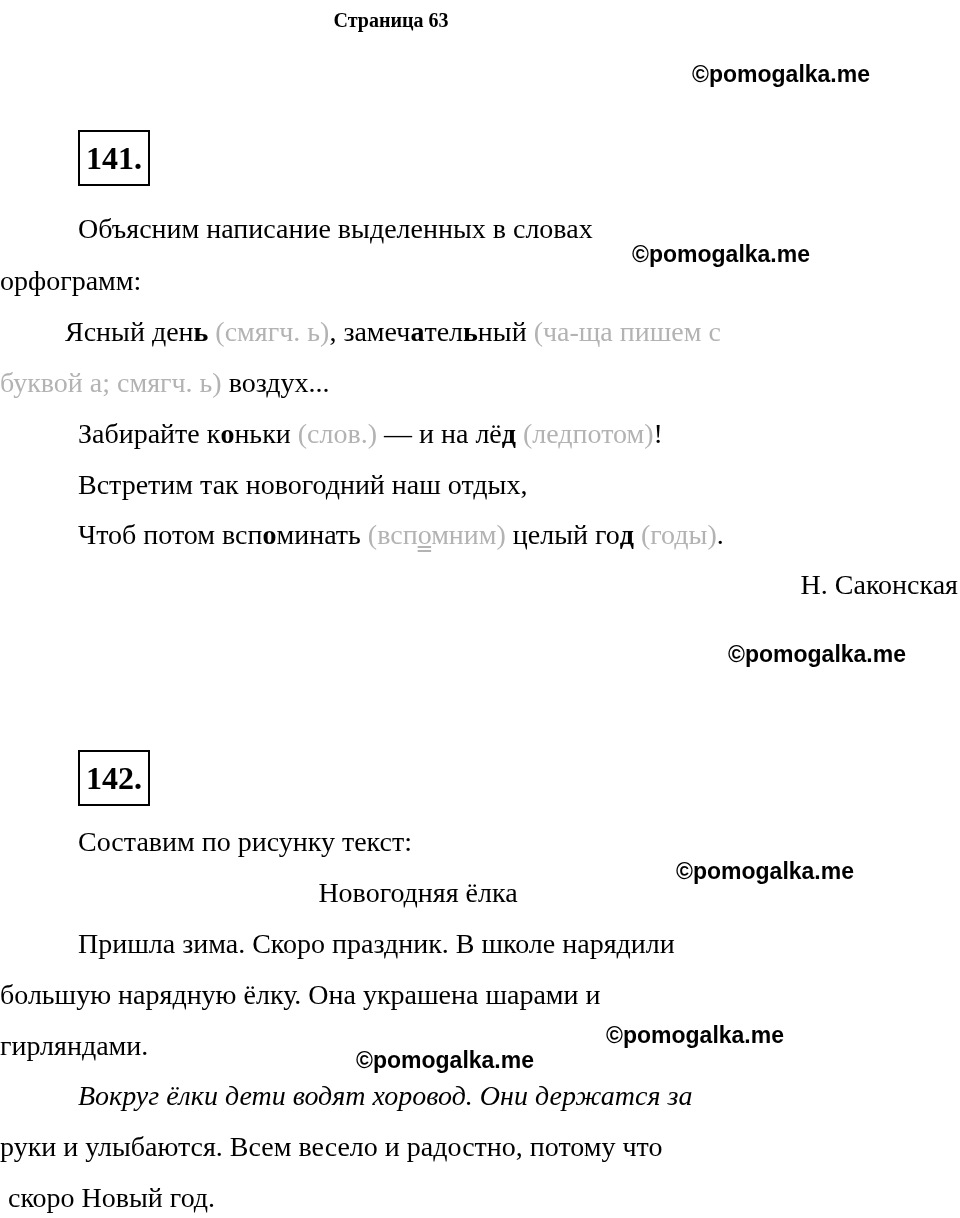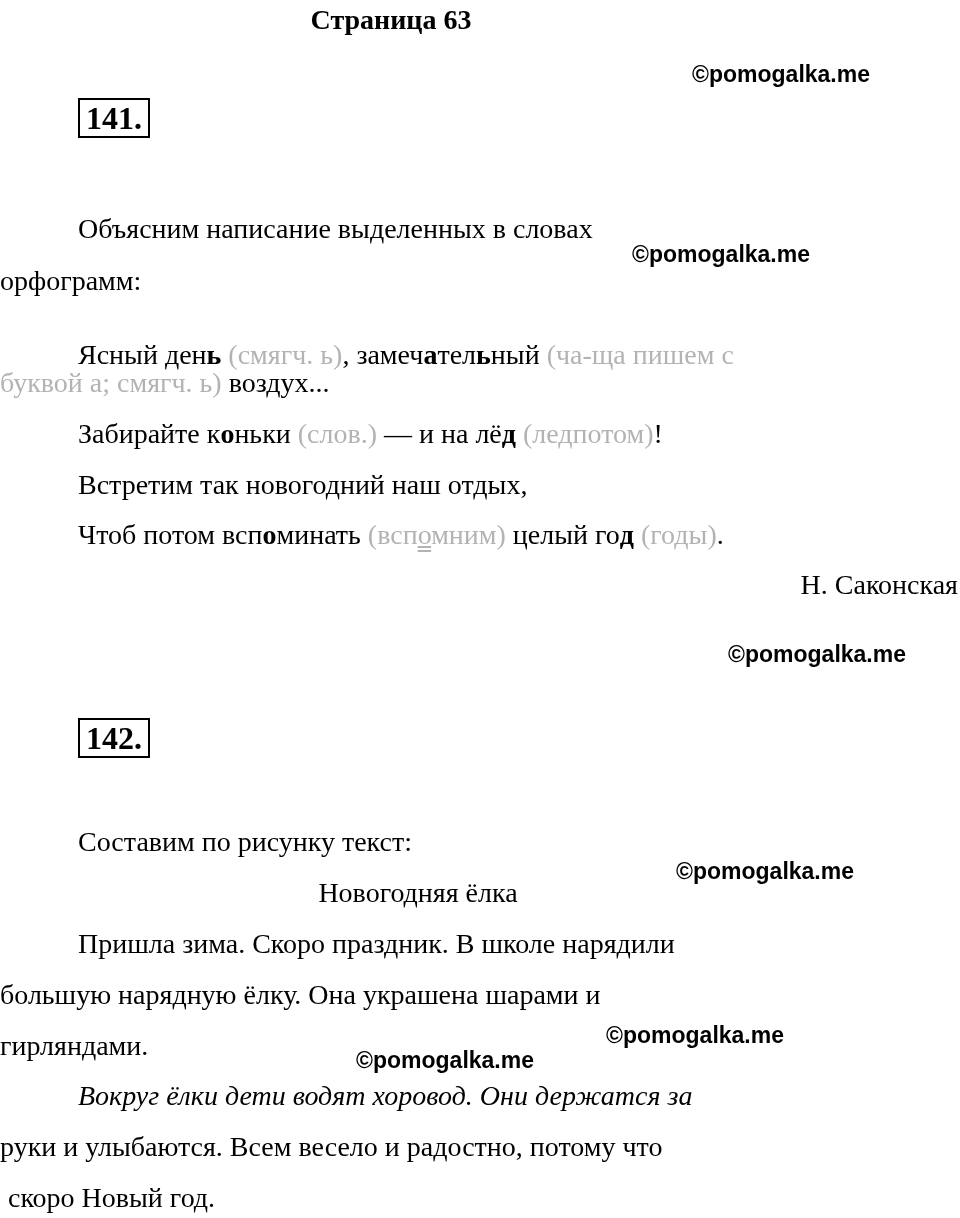--- a/index.html
+++ b/index.html
@@ -1,40 +1,40 @@
 <!DOCTYPE html>
 <html><head>
 <meta charset="utf-8">
 <style>
   html, body { margin: 0; padding: 0; background: #ffffff; }
   body { width: 960px; height: 1218px; position: relative; overflow: hidden;
          font-family: "Liberation Serif", "DejaVu Serif", serif; color: #000; }
   .abs { position: absolute; white-space: nowrap; }
-  .title { left: 0; width: 782px; top: 0; text-align: center; font-weight: bold; font-size: 28px; line-height: 40px; }
+  .title { left: 0; width: 782px; top: 0; text-align: center; font-weight: bold; font-size: 20px; line-height: 40px; }
   .wm { font-family: "Liberation Sans", "DejaVu Sans", sans-serif; font-weight: bold; font-size: 23px; line-height: 20px; }
-  .numbox { border: 2px solid #000; font-weight: bold; font-size: 32px; line-height: 36px; padding: 0 6px; }
+  .numbox { border: 2px solid #000; font-weight: bold; font-size: 32px; line-height: 36px; padding: 8px 6px; margin-top: 32px; }
   .line { font-size: 28px; line-height: 40px; }
   .gray { color: #b3b3b3; }
   .b { font-weight: bold; }
   .du { text-decoration: underline; text-decoration-style: double; text-decoration-color: #b3b3b3; }
 </style>
 </head>
 <body>
 
 <div class="abs title">Страница 63</div>
 
 <div class="abs wm" style="left:692px;top:64px;">©pomogalka.me</div>
 
 <div class="abs numbox" style="left:78px;top:98px;">141.</div>
 
 <div class="abs line" style="left:78px;top:209px;">Объясним написание выделенных в словах</div>
 <div class="abs wm" style="left:632px;top:244px;">©pomogalka.me</div>
 <div class="abs line" style="left:0px;top:261px;">орфограмм:</div>
 
-<div class="abs line" style="left:78px;top:312px;margin-top:23px;">
+<div class="abs line" style="left:65px;top:312px;">
   <span>Ясный ден</span><span class="b">ь</span><span class="gray"> (смягч. ь)</span><span>, замеч</span><span class="b">а</span><span>тел</span><span class="b">ь</span><span>ный</span><span class="gray"> (ча-ща пишем с</span>
 </div>
 <div class="abs line" style="left:0px;top:363px;">
   <span class="gray">буквой а; смягч. ь)</span><span> воздух...</span>
 </div>
 
 <div class="abs line" style="left:78px;top:414px;">
   <span>Забирайте к</span><span class="b">о</span><span>ньки</span><span class="gray"> (слов.)</span><span> — и на лё</span><span class="b">д</span><span class="gray"> (ле</span><span class="gray du">д</span><span class="gray">потом)</span><span>!</span>
 </div>
 

